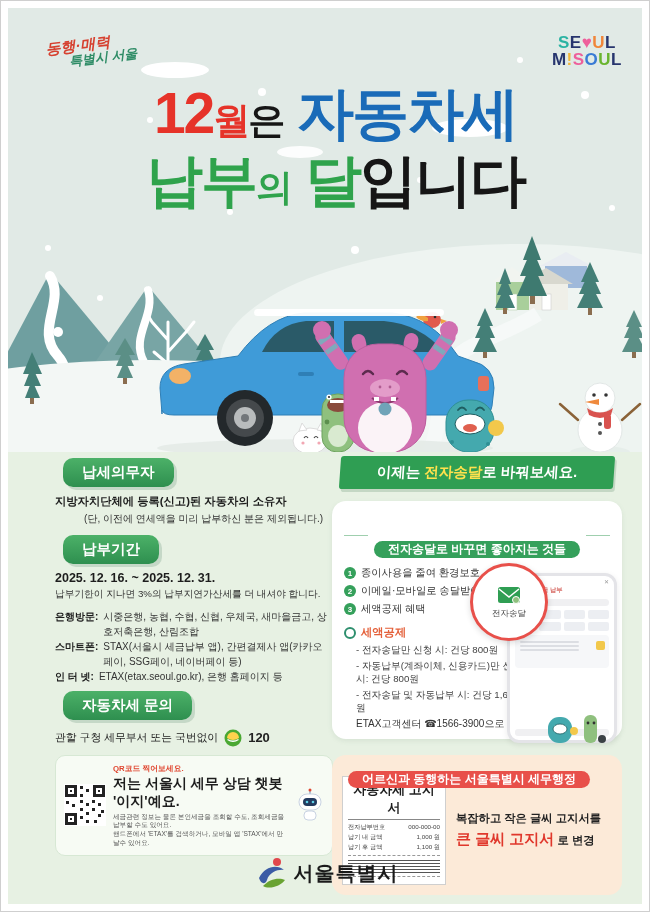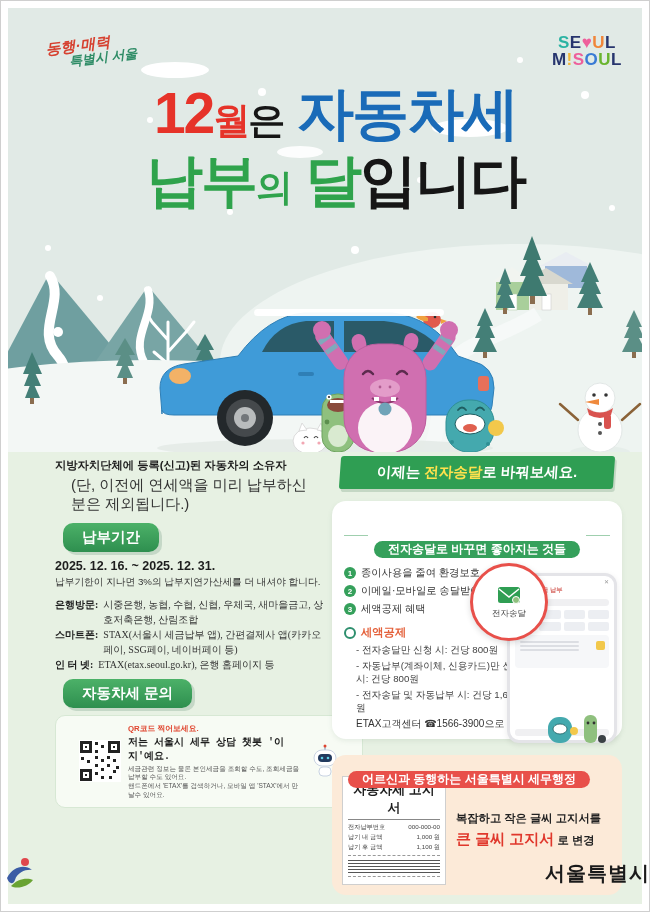--- a/index.html
+++ b/index.html
@@ -28,33 +28,33 @@
   .c-blue{color:var(--title-blue,#1a6bb8);}
   .c-green{color:var(--title-green,#2fa34c);}
   .c-dark{color:#161616;}
 
   
   .col-left{position:absolute;left:55px;top:458px;width:272px;z-index:10;}
   .badge{display:inline-block;background:linear-gradient(180deg,#4cb168,#2e8f4f);color:#fff;
          font-weight:bold;font-size:14.5px;padding:5px 19px;border-radius:10px;
          box-shadow:3px 3px 0 rgba(110,150,125,.28);margin:0 0 7px 8px;}
   .b-strong{font-size:11.3px;font-weight:bold;margin:0 0 3px;color:#1d1d1d;}
-  .b-normal{font-size:15px;margin:0 16px 9px;color:#333;}
+  .b-normal{font-size:10px;margin:0 4px 9px;color:#333;text-align:right;}
   .dates{font-size:12.5px;font-weight:bold;margin:0 0 3px;color:#1d1d1d;}
   .note{font-size:9.7px;margin:0 0 9px;color:#333;}
   .method-row{display:flex;font-size:10px;margin:1px 0;line-height:1.45;color:#333;}
   .m-label{font-weight:bold;white-space:nowrap;margin-right:5px;color:#1d1d1d;}
-  .methods{margin-bottom:6px;font-family:Liberation Serif, serif;}
+  .methods{margin-bottom:6px;}
   .inquiry-row{display:flex;align-items:center;gap:6px;font-size:10.8px;margin:2px 0 8px;color:#222;}
   .inquiry-row b{font-size:13px;}
   .qr-box{width:260px;background:#f7fbf4;border:1px solid #d7e8d4;border-radius:10px;
-          padding:7px 23px;display:flex;align-items:center;gap:7px;}
+          padding:7px 8px;display:flex;align-items:center;gap:7px;}
   .qr-text{flex:1;min-width:0;}
   .qr-tip{color:#e0452f;font-weight:bold;font-size:7.8px;margin:0 0 1px;}
-  .qr-bold{font-weight:bold;font-size:10px;margin:0 0 2px;color:#1d1d1d;font-family:Liberation Mono, monospace;}
+  .qr-bold{font-weight:bold;font-size:14px;margin:0 0 2px;color:#1d1d1d;}
   .qr-desc{font-size:6.6px;color:#555;line-height:1.35;margin:0;}
 
   
   .col-right{position:absolute;left:332px;top:456px;width:290px;z-index:10;}
   .banner{position:relative;background:var(--banner-green,#2f9e53);color:#fff;font-weight:bold;
           font-size:14.5px;text-align:center;padding:7px 4px;border-radius:3px;
           transform:skewX(-4deg);margin:0 8px 12px;box-shadow:2px 3px 0 rgba(90,140,105,.25);}
   .banner .hl{color:var(--banner-yellow,#ffe14d);}
   .card{position:relative;background:#fff;border-radius:14px;padding:10px 12px 8px;min-height:204px;
         box-shadow:0 2px 5px rgba(100,130,110,.12);margin-bottom:16px;}
@@ -95,21 +95,21 @@
   .peach-row{display:flex;align-items:center;gap:10px;margin-top:6px;}
   .bill{width:92px;background:#fff;border:1px solid #cfcfcf;padding:4px 5px;flex:0 0 auto;}
   .bill-title{font-size:13px;font-weight:bold;text-align:center;border-bottom:1px solid #888;padding-bottom:2px;margin-bottom:3px;color:#1d1d1d;}
   .bill-row{display:flex;justify-content:space-between;font-size:6.2px;color:#444;margin:1px 0;}
   .bill-dash{border-top:1px dashed #999;margin:3px 0;}
   .barcode{height:14px;background:repeating-linear-gradient(0deg,#555 0 1px,transparent 1px 3px);}
   .peach-text{font-size:11.3px;font-weight:bold;color:#222;line-height:1.6;}
   .peach-text .big-red{color:#e0382c;font-size:15px;}
 
   
-  .footer{position:absolute;left:5px;right:0;top:856px;display:flex;align-items:center;justify-content:space-between;gap:7px;z-index:10;}
+  .footer{position:absolute;left:5px;right:0;top:856px;display:flex;align-items:center;justify-content:center;gap:7px;z-index:10;}
   .footer-text{font-size:20px;font-weight:bold;color:#1a1a1a;letter-spacing:1px;}
 </style>
 </head>
 <body>
 
 <div class="poster">
   <div class="sky"></div>
   <div class="lower"></div>
 
   <svg style="position:absolute;left:8px;top:8px;z-index:4;" width="634" height="444" viewBox="8 8 634 444">
@@ -329,20 +329,21 @@
   <div class="title">
     <div class="row">
       <span class="t-big c-red">12</span><span class="t-small c-red">월</span><span class="t-small c-dark">은</span><span class="t-big c-blue"> 자동차세</span>
     </div>
     <div class="row">
       <span class="t-big c-green">납부</span><span class="t-small c-green">의</span><span class="t-big c-green"> 달</span><span class="t-big c-dark">입니다</span>
     </div>
   </div>
 
   <div class="col-left">
+    <div class="badge">납세의무자</div>
     <p class="b-strong">지방자치단체에 등록(신고)된 자동차의 소유자</p>
     <p class="b-normal">(단, 이전에 연세액을 미리 납부하신 분은 제외됩니다.)</p>
 
     <div class="badge">납부기간</div>
     <p class="dates">2025. 12. 16. ~ 2025. 12. 31.</p>
     <p class="note">납부기한이 지나면 3%의 납부지연가산세를 더 내셔야 합니다.</p>
 
     <div class="methods">
       <div class="method-row">
         <span class="m-label">은행방문:</span>
@@ -352,20 +353,29 @@
         <span class="m-label">스마트폰:</span>
         <span>STAX(서울시 세금납부 앱), 간편결제사 앱(카카오페이, SSG페이, 네이버페이 등)</span>
       </div>
       <div class="method-row">
         <span class="m-label">인 터 넷:</span>
         <span>ETAX(etax.seoul.go.kr), 은행 홈페이지 등</span>
       </div>
     </div>
 
     <div class="badge">자동차세 문의</div>
+    <div class="inquiry-row">
+      <span>관할 구청 세무부서 또는 국번없이</span>
+      <svg width="18" height="18" viewBox="0 0 18 18">
+        <circle cx="9" cy="9" r="8.5" fill="#4aa833"></circle>
+        <path d="M3,9 a6,6 0 0 1 12,0 q-6,4 -12,0 z" fill="#ffd24d"></path>
+        <path d="M3.5,10.5 q5.5,3.5 11,0" stroke="#fff" stroke-width="1.3" fill="none"></path>
+      </svg>
+      <b>120</b>
+    </div>
 
     <div class="qr-box">
       <svg width="42" height="42" viewBox="0 0 42 42">
         <rect width="42" height="42" fill="#fff"></rect>
         <g fill="#222">
           <rect x="1" y="1" width="12" height="12"></rect>
             <rect x="29" y="1" width="12" height="12"></rect>
             <rect x="1" y="29" width="12" height="12"></rect>
           <rect x="4" y="4" width="6" height="6" fill="#fff"></rect>
             <rect x="32" y="4" width="6" height="6" fill="#fff"></rect>

